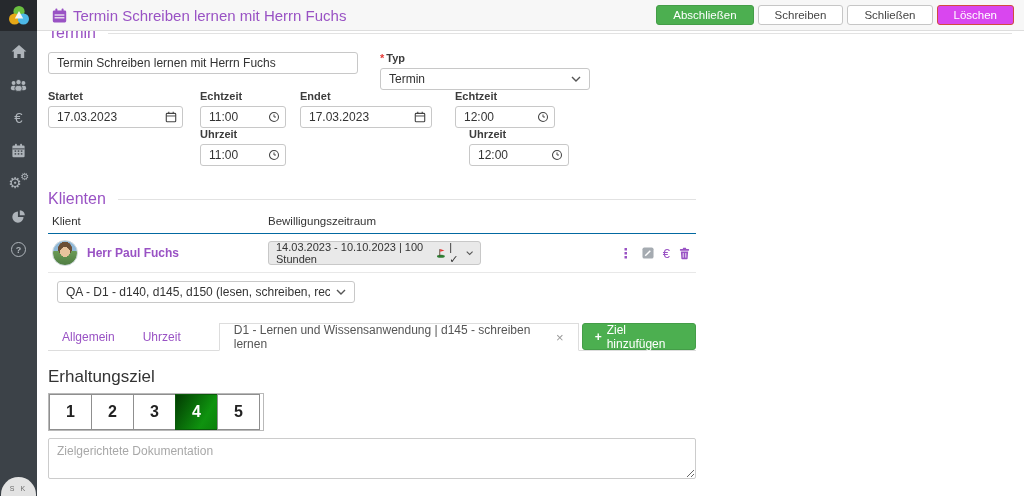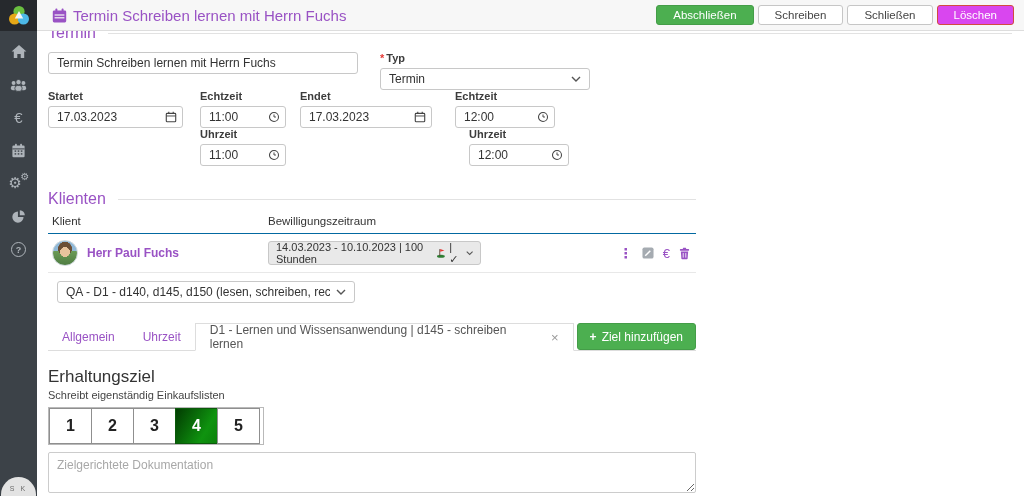--- a/index.html
+++ b/index.html
@@ -82,21 +82,21 @@
   .kc-3 { display:flex; align-items:center; gap:9px; padding-right:2px; }
   .kebab { color:#9952c4; font-weight:bold; font-size:14px; cursor:pointer; line-height:1; }
   .euro-action { color:#9952c4; font-size:13px; cursor:pointer; }
   .icon-btn { cursor:pointer; display:flex; }
   .qa-select { margin-top:8px; margin-left:9px; width:298px; }
 
   
   .tabsrow { margin-top:20px; width:648px; display:flex; align-items:stretch; border-bottom:1px solid #ddd; height:28px; }
   .tab { display:flex; align-items:center; padding:0 14px; font-size:12px; color:#9952c4; cursor:pointer; }
   .tab-active { background:#fff; border:1px solid #ddd; border-bottom:1px solid #fff; margin-bottom:-1px;
-                color:#555; gap:8px; }
+                color:#555; gap:8px;margin-left:24px; }
   .tab-close { color:#999; font-size:13px; cursor:pointer; }
   .btn-add { margin-left:3px; background:#4caf50; border:1px solid #449d48; color:#fff; font-size:12px;
              border-radius:3px; padding:0 12px; display:flex; align-items:center; gap:5px; cursor:pointer; }
   .btn-add .plus { font-weight:bold; }
 
   
   .sec-ziel { margin-top:16px; }
   .ziel-h { font-size:17px; color:#333; font-weight:400; }
   .ziel-sub { font-size:11px; color:#444; margin-top:2px; }
   .rating { margin-top:6px; display:inline-flex; border:1px solid #b9b9b9; padding:0 3px 0 0; background:#fff; }
@@ -375,21 +375,20 @@
           <span class="tab-close">×</span>
         </div>
         <div class="btn-add">
           <span class="plus">+</span>
           <span>Ziel hinzufügen</span>
         </div>
       </div>
 
       <section class="sec-ziel">
         <h2 class="ziel-h">Erhaltungsziel</h2>
-        <div class="ziel-sub">Schreibt eigenständig Einkaufslisten</div>
         <div class="rating">
           <div class="rcell">1</div>
           <div class="rcell">2</div>
           <div class="rcell">3</div>
           <div class="rcell selected">4</div>
           <div class="rcell">5</div>
         </div>
         <div class="docbox">
           <textarea placeholder="Zielgerichtete Dokumentation" style=""></textarea>
         </div>

